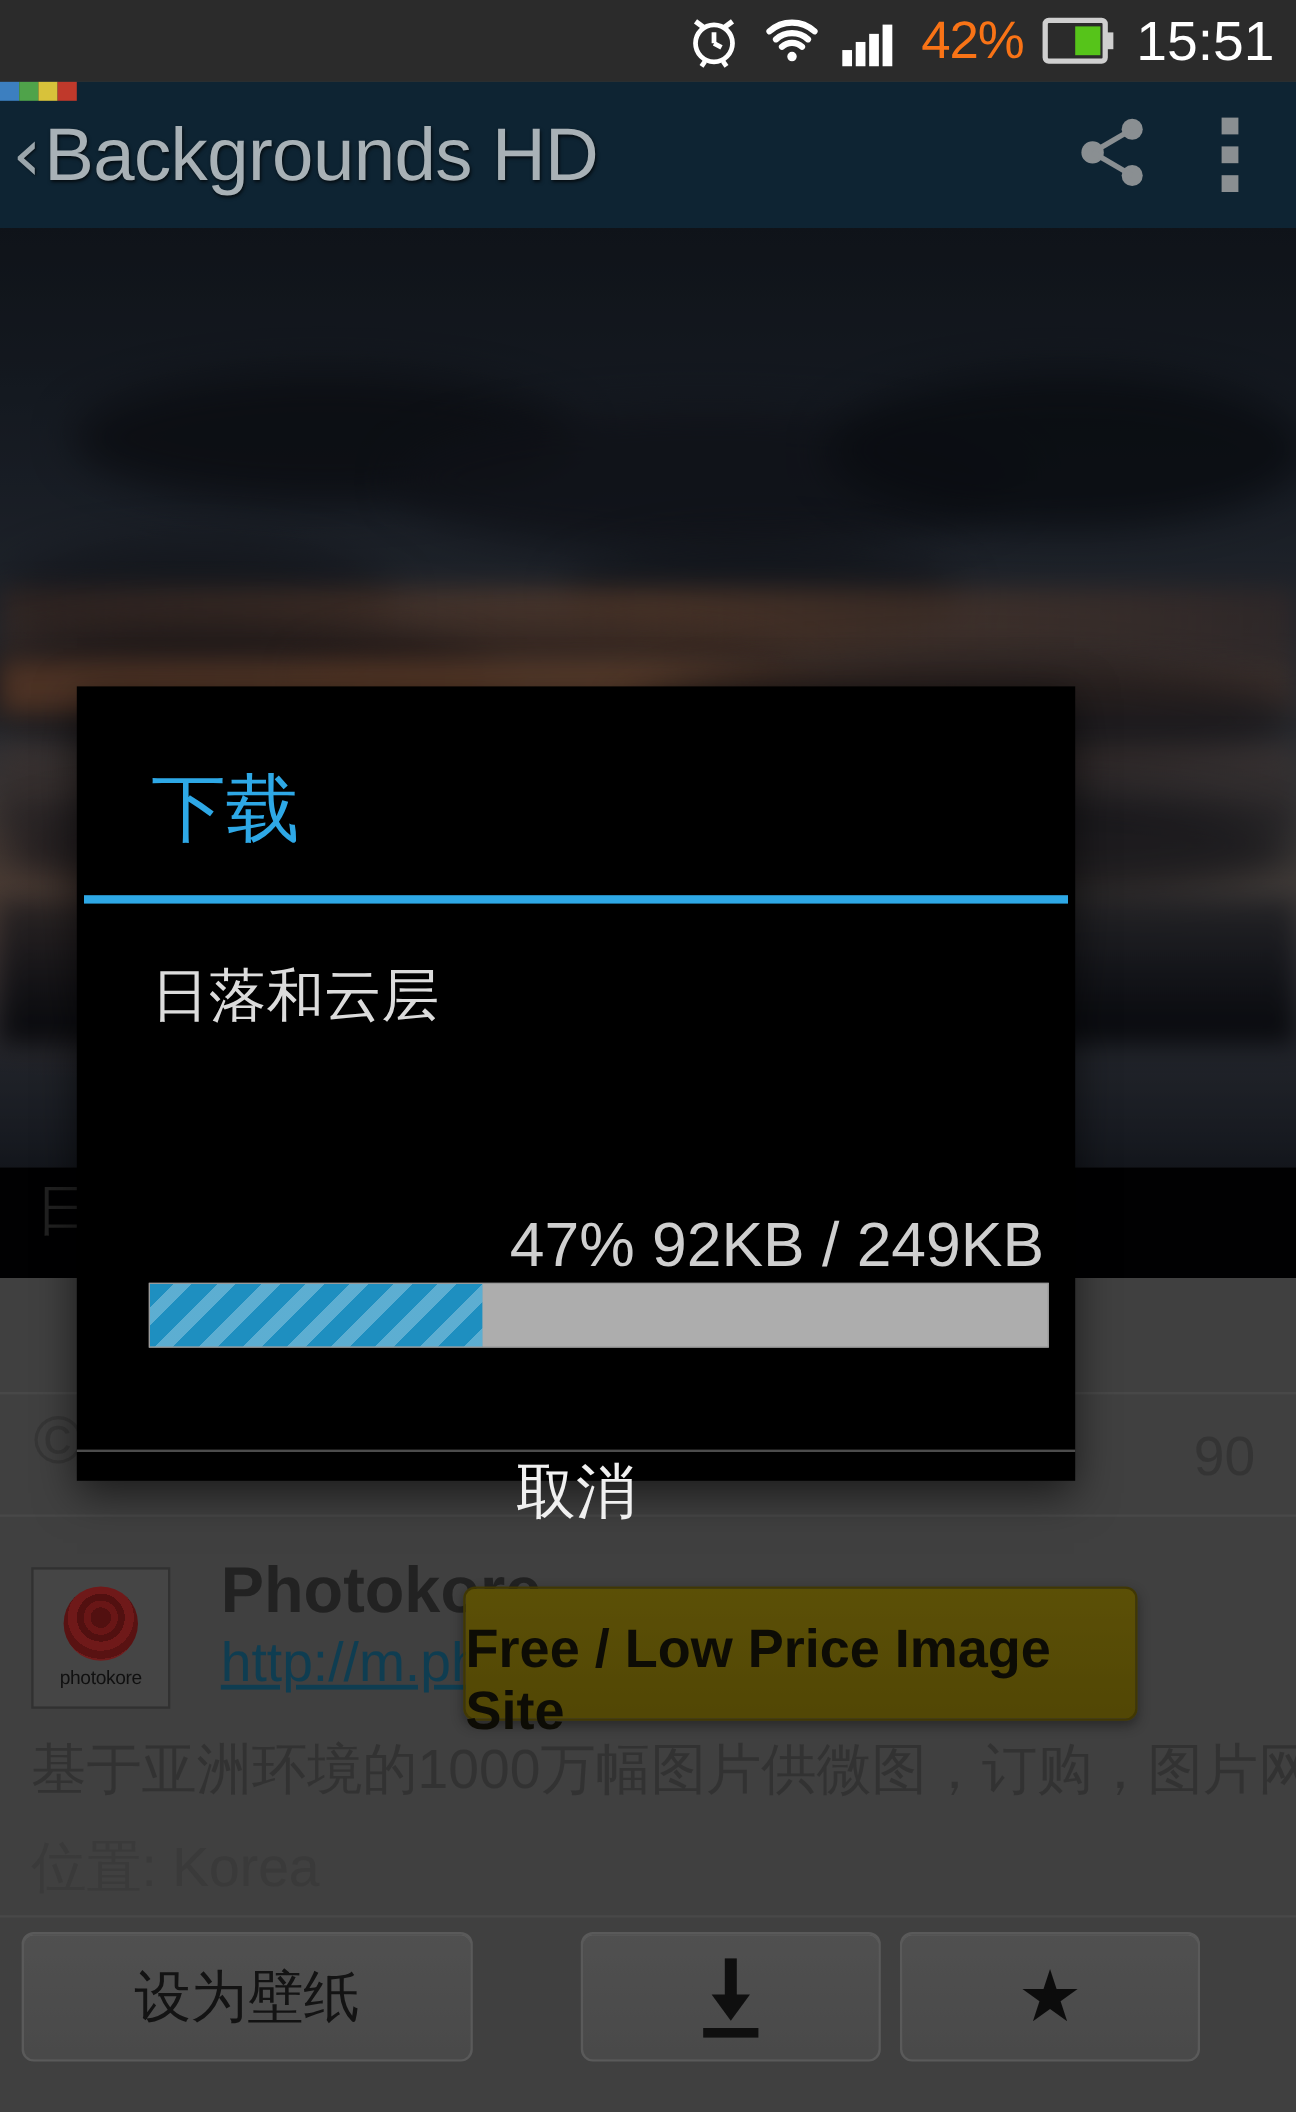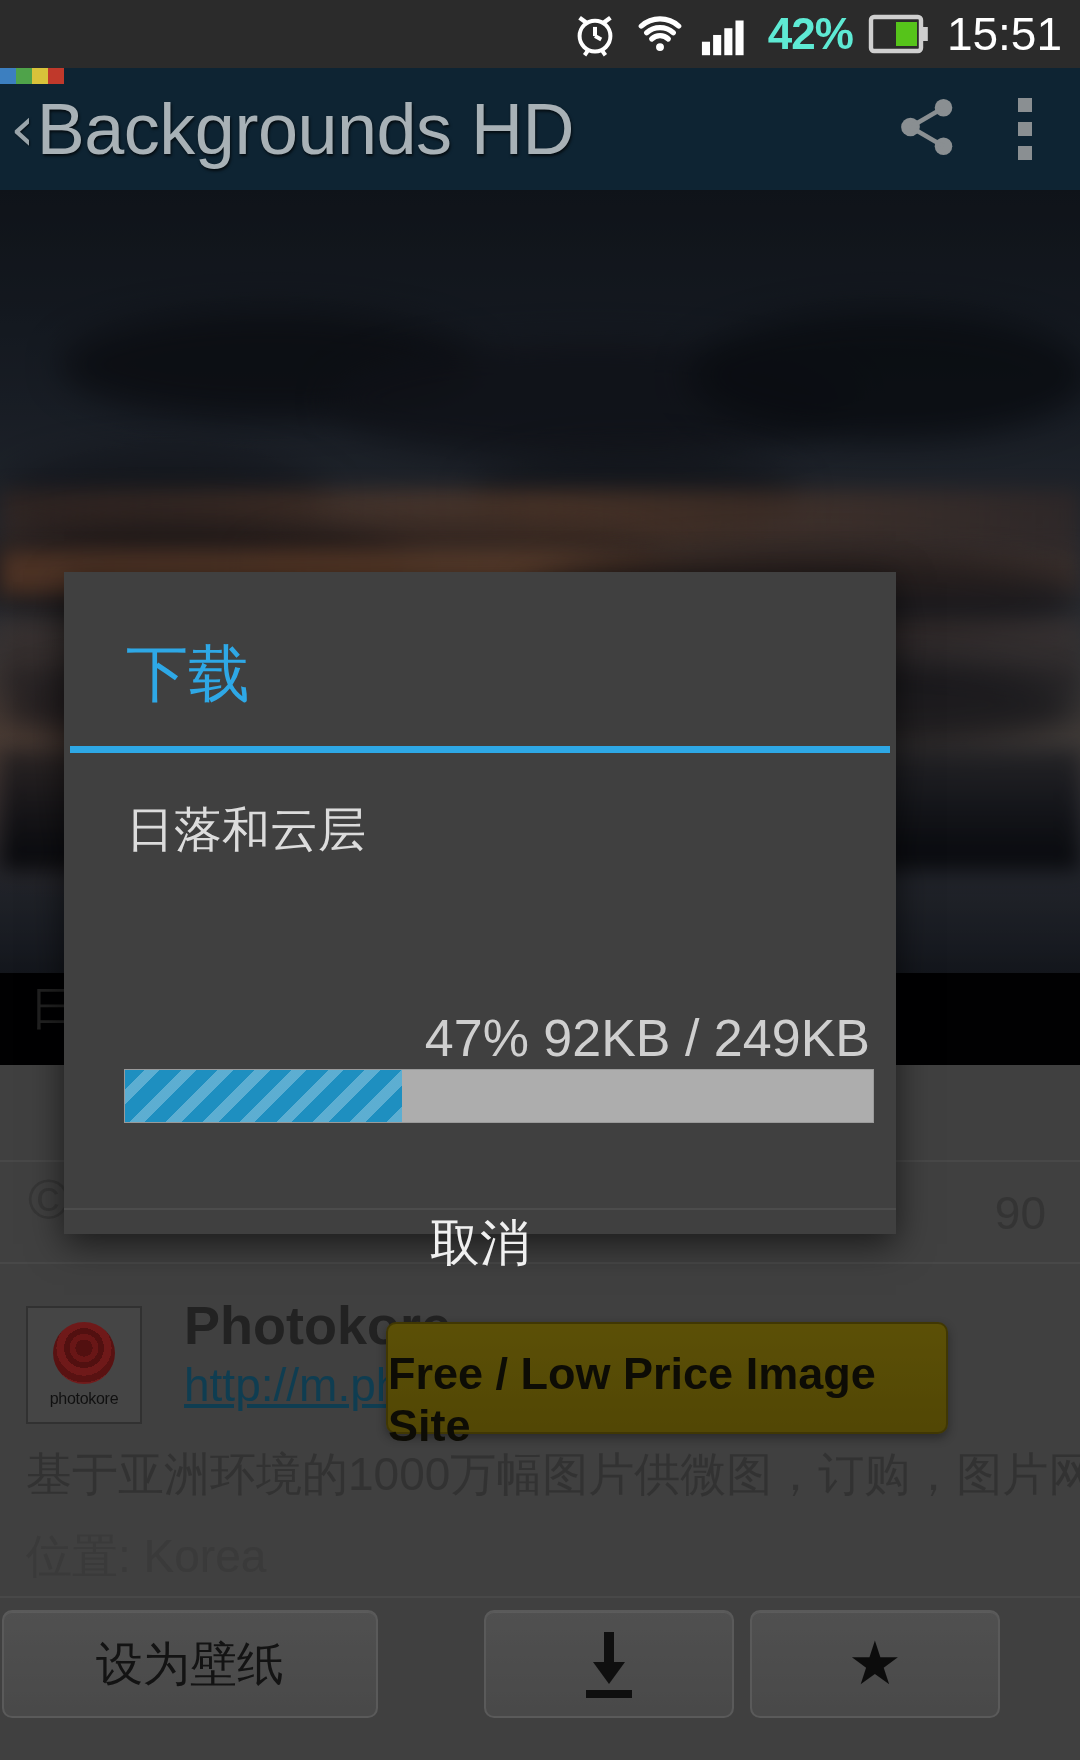--- a/index.html
+++ b/index.html
@@ -8,36 +8,36 @@
 
   #screen { position:relative; width:1080px; height:1760px; overflow:hidden; background:#6b6b6b; }
 
   
   .statusbar {
     position:absolute; left:0; top:0; width:1080px; height:68px;
     background:#2b2b2b; display:flex; align-items:center; justify-content:flex-end;
     padding-right:18px; gap:14px;
   }
   .sb-icon { display:flex; align-items:center; justify-content:center; }
-  .sb-text { color:#5eead4; font-size:44px; font-weight:700; letter-spacing:-1px; line-height:1; }
+  .sb-text { color:#f97316; font-size:44px; font-weight:400; letter-spacing:-1px; line-height:1; }
   .sb-clock { color:#fff; font-size:46px; font-weight:400; letter-spacing:0px; line-height:1; margin-left:4px; }
 
   
   .actionbar {
     position:absolute; left:0; top:68px; width:1080px; height:122px;
     background:#0e2433; display:flex; align-items:center;
   }
   .colorstrip { position:absolute; left:0; top:0; width:64px; height:16px; display:flex; }
   .colorstrip i { flex:1; height:100%; display:block; }
   .back-chevron {
     color:#9aa5ab; font-size:62px; line-height:1; margin-left:10px; margin-right:2px;
     font-family:"DejaVu Sans", sans-serif; text-shadow:1px 1px 2px rgba(0,0,0,.6);
   }
   .ab-title {
-    color:#a8b1b6; font-size:72px; font-weight:400; letter-spacing:-0.5px;
+    color:#a8b1b6; font-size:62px; font-weight:400; letter-spacing:-0.5px;
     text-shadow:1px 2px 3px rgba(0,0,0,.7);
   }
   .ab-actions { margin-left:auto; display:flex; align-items:center; gap:58px; padding-right:48px; }
   .dots { display:flex; flex-direction:column; gap:10px; }
   .dots i { width:14px; height:14px; background:#8a8f92; display:block; }
 
   
   .photo { position:absolute; left:0; top:190px; width:1080px; height:875px; overflow:hidden; }
   .sky {
     position:absolute; inset:0;
@@ -90,38 +90,38 @@
   .ad span { font-size:45px; font-weight:bold; color:#17150a;margin-top:44px; }
 
   .btnbar { position:absolute; left:0; top:1610px; width:1080px; height:150px; }
   .btn {
     position:absolute; top:0; height:108px;
     background:linear-gradient(to bottom,#8a8a8a,#7e7e7e);
     border:2px solid #9b9b9b; border-radius:10px;
     display:flex; align-items:center; justify-content:center;
     box-shadow:inset 0 1px 0 rgba(255,255,255,.18);
   }
-  .btn.wide { left:2px; width:376px; }
+  .btn.wide { left:18px; width:376px; }
   .btn.mid  { left:484px; width:250px; }
   .btn.small{ left:750px; width:250px; }
   .btn-label { font-size:47px; color:#222; }
   .ico-dl { width:54px; height:64px; position:relative; }
   .ico-dl .shaft { position:absolute; left:22px; top:0; width:10px; height:36px; background:#1b1b1b; }
   .ico-dl .head {
     position:absolute; left:11px; top:30px; width:0; height:0;
     border-left:16px solid transparent; border-right:16px solid transparent; border-top:22px solid #1b1b1b;
   }
   .ico-dl .base { position:absolute; left:4px; top:58px; width:46px; height:8px; background:#1b1b1b; }
   .ico-star { font-size:60px; color:#151515; line-height:1; }
 
   
   .scrim { position:absolute; inset:0; background:rgba(0,0,0,.42); }
   .dialog {
     position:absolute; left:64px; top:572px; width:832px; height:662px;
-    background:#404040; box-shadow:0 10px 34px rgba(0,0,0,.6);
+    background:#000000; box-shadow:0 10px 34px rgba(0,0,0,.6);
   }
   .dlg-head { position:relative; height:178px; }
   .dlg-title {
     position:absolute; left:62px; top:60px; font-size:62px; color:#2ea8e6;
     font-family:"DejaVu Sans", sans-serif;
   }
   .dlg-accent { position:absolute; left:6px; top:174px; width:820px; height:7px; background:#2ea8e6; }
   .dlg-body { position:absolute; left:16px; top:181px; width:832px; height:400px; }
   .dlg-filename { position:absolute; left:46px; top:45px; font-size:48px; color:#dcdcdc;
     font-family:"DejaVu Sans", sans-serif; }

